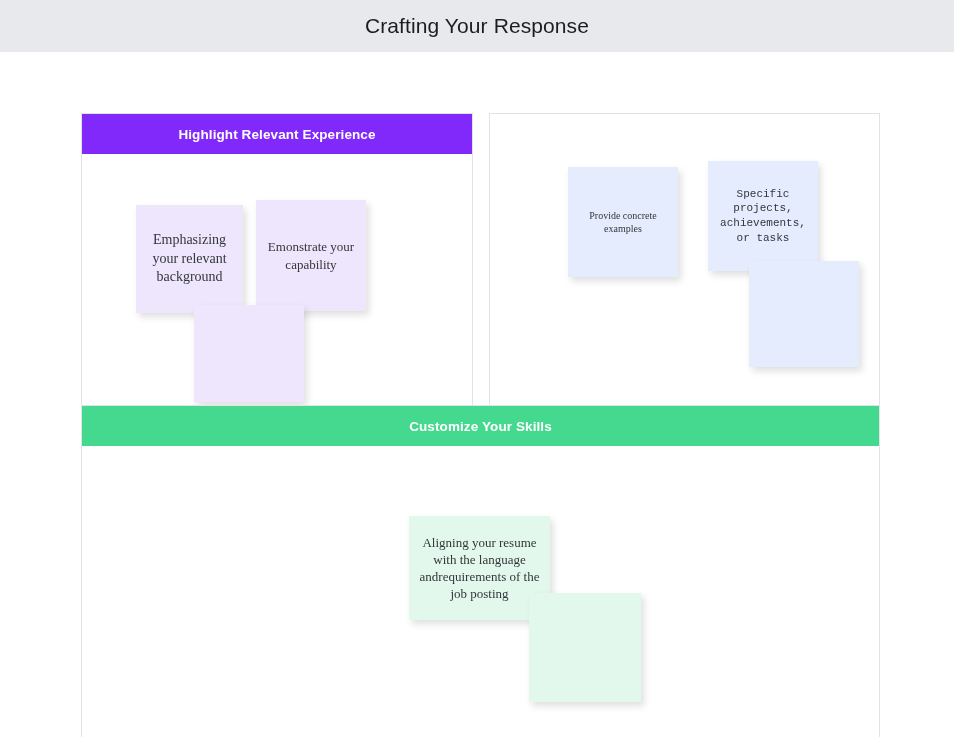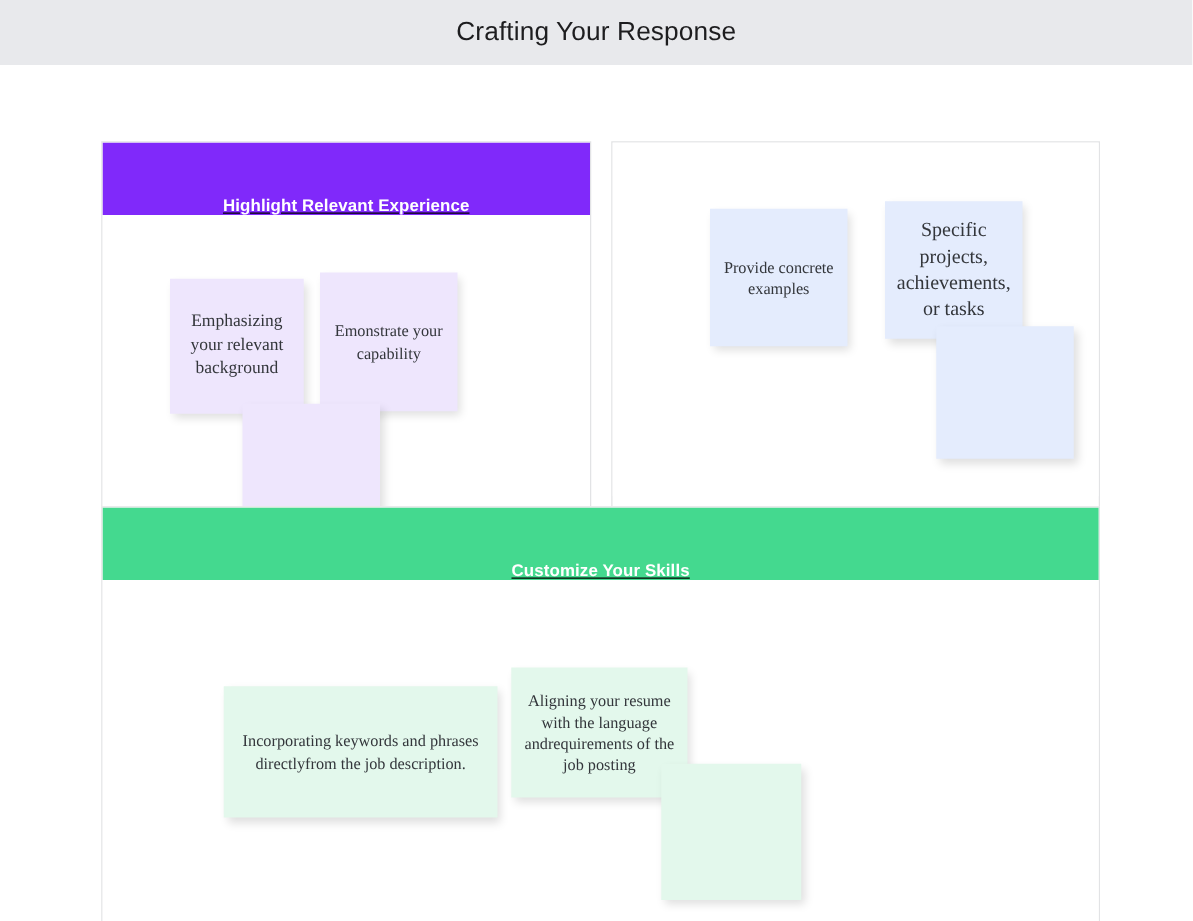--- a/index.html
+++ b/index.html
@@ -45,26 +45,25 @@
   }
 
   .card {
     position: absolute;
     background: #ffffff;
     border: 1px solid #e2e3e5;
     box-sizing: border-box;
     overflow: hidden;
   }
   .card-header {
-    height: 58px;
+    height: 40px;
     display: flex;
-    align-items: flex-end;
+    align-items: center;
     justify-content: center;
     box-sizing: border-box;
-    text-decoration: underline;
   }
   .card-header-text {
     font-family: "Liberation Sans", sans-serif;
     font-size: 13.5px;
     font-weight: 600;
     color: #ffffff;
     letter-spacing: 0.1px;
     white-space: nowrap;
   }
   .card-body {
@@ -123,39 +122,36 @@
       </div>
       <div class="note empty" id="n0-2" style="left: 112px; top: 151px; width: 110px; height: 97px; background: rgb(238, 230, 253);">
         
       </div>
     </div>
   </div>
 
   <div class="card" id="card-1">
     <div class="card-body">
       <div class="note" id="n1-0" style="left: 78px; top: 53px; width: 110px; height: 110px; background: rgb(228, 236, 253);">
-        <span class="note-text" style="font-size: 13px;">Provide concrete examples</span>
+        <span class="note-text" style="font-size: 10px;">Provide concrete examples</span>
       </div>
       <div class="note" id="n1-1" style="left: 218px; top: 47px; width: 110px; height: 110px; background: rgb(228, 236, 253);">
-        <span class="note-text" style="font-size: 16px;">Specific projects, achievements, or tasks</span>
+        <span class="note-text" style="font-size: 11px; font-family: Liberation Mono, monospace;">Specific projects, achievements, or tasks</span>
       </div>
       <div class="note empty" id="n1-2" style="left: 259px; top: 147px; width: 110px; height: 106px; background: rgb(228, 236, 253);">
         
       </div>
     </div>
   </div>
 
   <div class="card" id="card-2">
     <div class="card-header" id="card-2-header" style="background: rgb(68, 217, 143);">
       <span class="card-header-text">Customize Your Skills</span>
     </div>
     <div class="card-body">
-      <div class="note" id="n2-0" style="left: 97px; top: 85px; width: 219px; height: 105px; background: rgb(227, 248, 236);">
-        <span class="note-text" style="font-size: 13px;">Incorporating keywords and phrases directlyfrom the job description.</span>
-      </div>
       <div class="note" id="n2-1" style="left: 327px; top: 70px; width: 141px; height: 104px; background: rgb(227, 248, 236);">
         <span class="note-text" style="font-size: 13px;">Aligning your resume with the language andrequirements of the job posting</span>
       </div>
       <div class="note empty" id="n2-2" style="left: 447px; top: 147px; width: 112px; height: 109px; background: rgb(227, 248, 236);">
         
       </div>
     </div>
   </div>
 
 </div>

